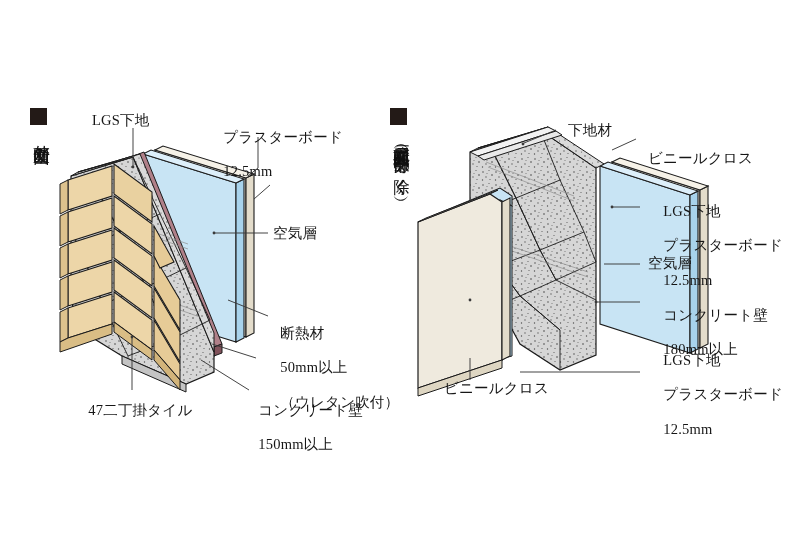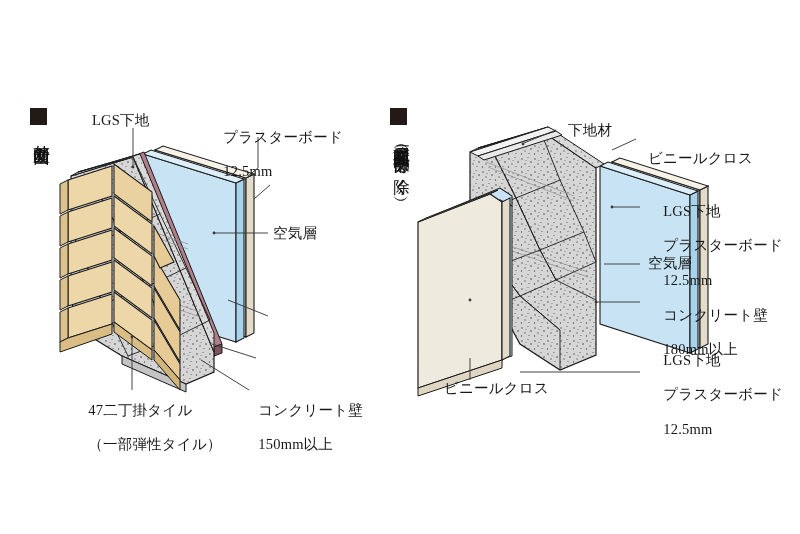--- a/index.html
+++ b/index.html
@@ -263,24 +263,28 @@
   <div class="lbl" style="left:92px; top:112px;">LGS下地</div>
 
   <div class="lbl" style="left:208px; top:112px;">
     <span>プラスターボード</span><br>
     <span>12.5mm</span>
   </div>
 
 
   <div class="lbl" style="left:273px; top:225px;">空気層</div>
 
+  <div class="lbl" style="left:265px; top:308px;">
+    <span>断熱材</span><br>
+    <span>50mm以上</span><br>
+    <span>（ウレタン吹付）</span>
+  </div>
 
   <div class="lbl" style="left:73px; top:385px;">
     <span>47二丁掛タイル</span><br>
-    <span>（一部弾性タイル）</span>
   </div>
 
   <div class="lbl" style="left:243px; top:385px;">
     <span>コンクリート壁</span><br>
     <span>150mm以上</span>
   </div>
 
   <div class="sqmark" style="left:390px; top:108px;"></div>
   <div class="vtitle" style="left:390px; top:132px;">戸境壁断面図（断熱部分を除く）</div>
 

